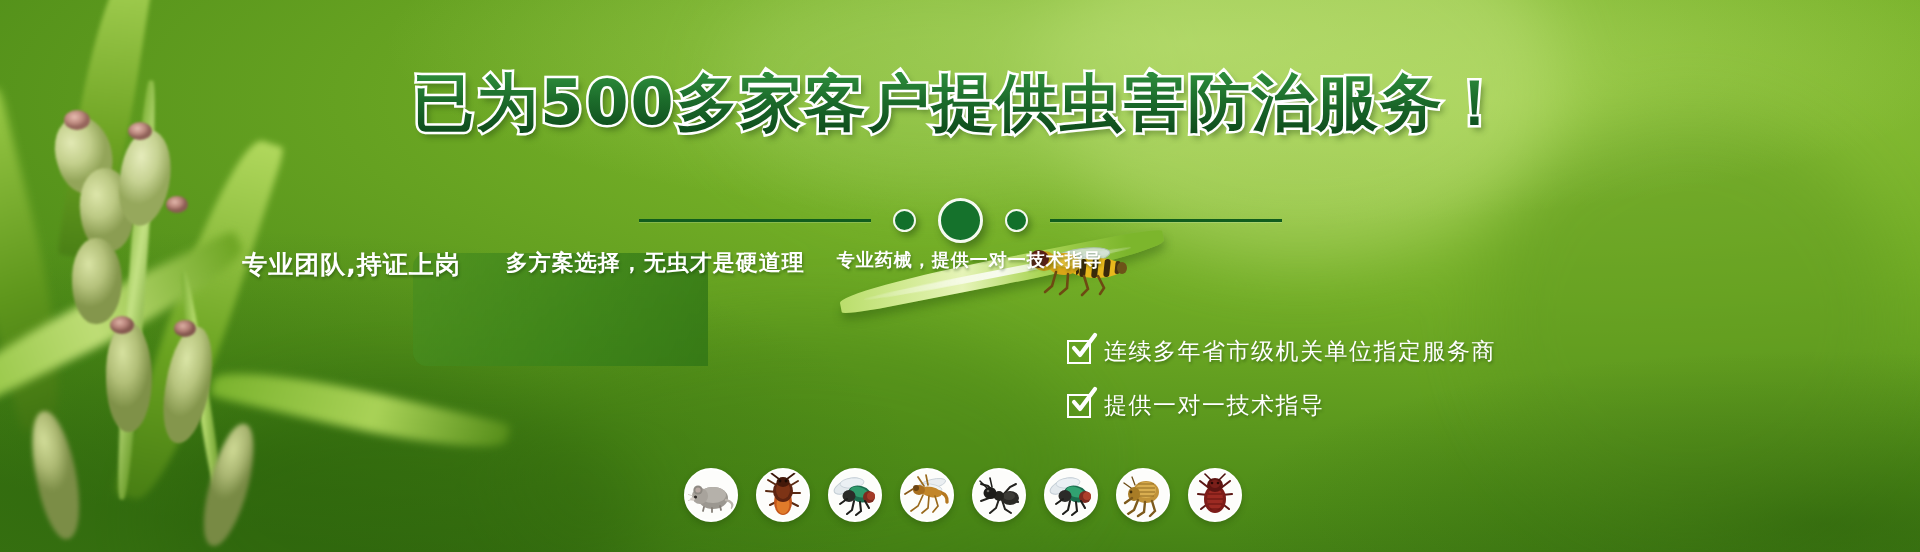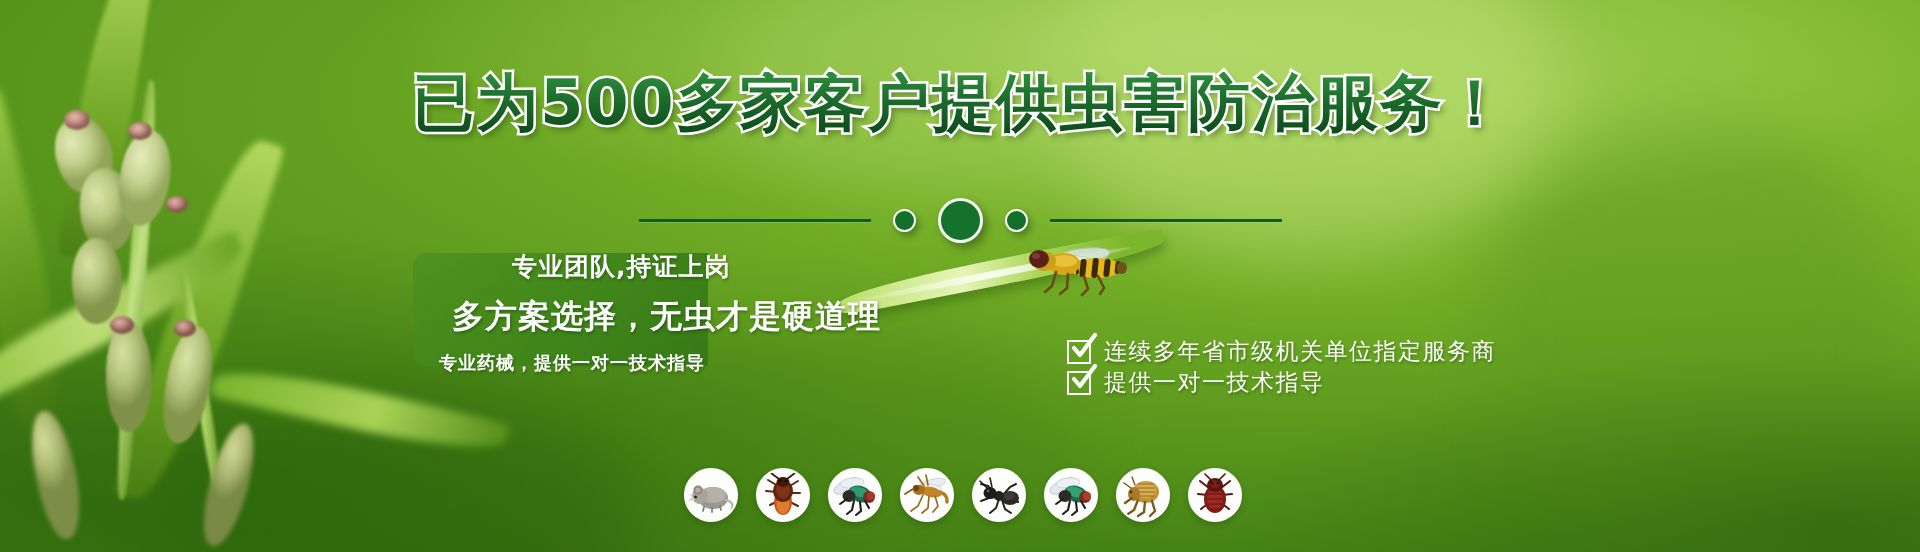--- a/index.html
+++ b/index.html
@@ -170,42 +170,43 @@
     width:295px; height:113px;
     background:linear-gradient(115deg,rgba(74,143,32,.72) 0%,rgba(60,131,26,.84) 55%,rgba(52,120,22,.9) 100%);
     border-radius:14px 0 0 14px;
     backdrop-filter:blur(1px);
   }
   .panel-lines{
     position:absolute;
     left:413px; top:248px;
     width:420px; height:128px;
     display:flex;
-    flex-direction:column;
+    flex-direction:row;
     justify-content:center;
     gap:12px;
     padding-left:6px;
     z-index:4;
   }
   .pline{
     color:#ffffff;
     font-weight:bold;
     font-family:"DejaVu Sans","Liberation Sans",sans-serif;
     white-space:nowrap;
     text-shadow:1px 2px 3px rgba(20,55,6,.42);
   }
   .pline.l1{ font-size:25px; letter-spacing:1px; padding-left:93px; }
-  .pline.l2{ font-size:32px; letter-spacing:1px; padding-left:33px; }
+  .pline.l2{ font-size:22px; letter-spacing:1px; padding-left:33px; }
   .pline.l3{ font-size:18px; letter-spacing:1px; padding-left:20px; }
 
   
   .creds{
     position:absolute;
     left:1067px; top:336px;
     display:flex; flex-direction:column;
+    gap:23px;
     z-index:4;
   }
   .cred{
     display:flex; align-items:center; gap:13px;
   }
   .cbox{
     position:relative;
     width:24px;height:24px;
     border:2px solid #ffffff;
     flex:0 0 auto;

